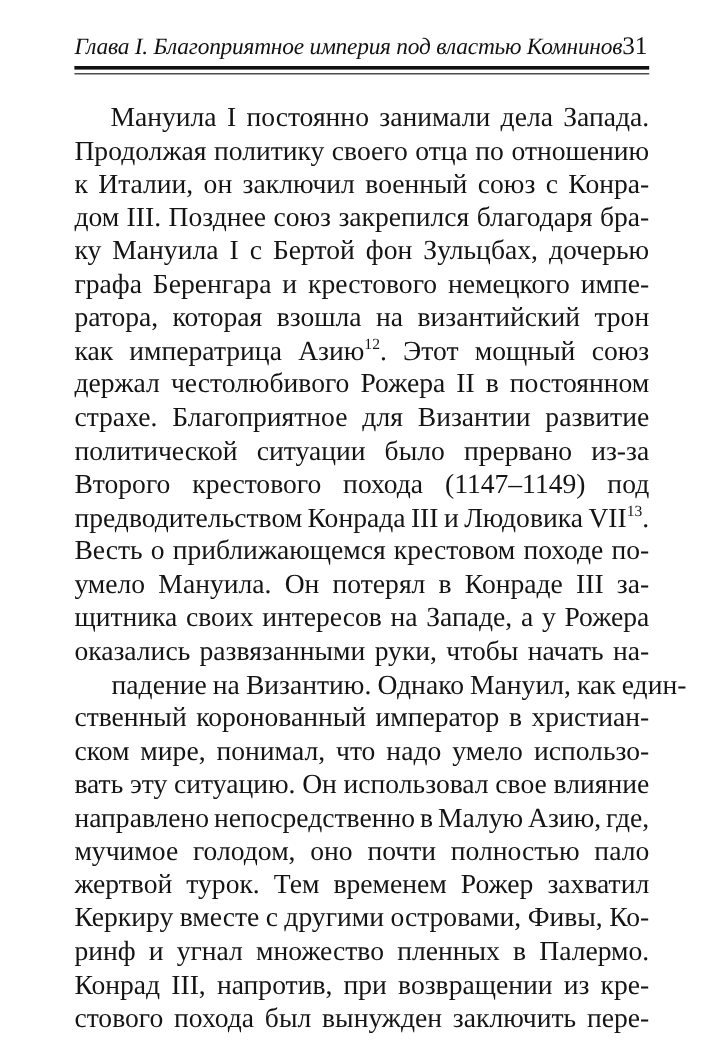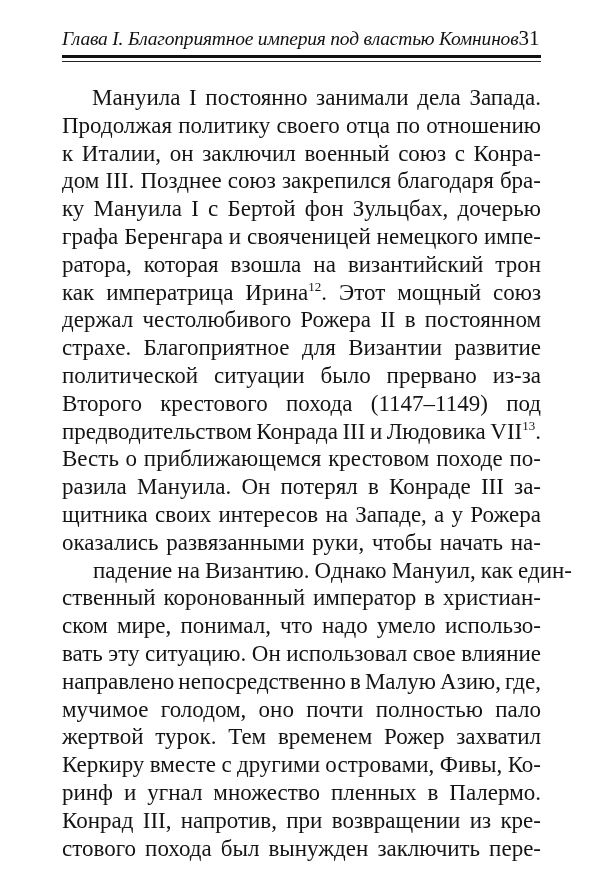--- a/index.html
+++ b/index.html
@@ -96,30 +96,30 @@
   </div>
   <div class="rule-thick"></div>
   <div class="rule-thin"></div>
 
   <div class="body-text" id="body-text">
       <span class="line indent" style="word-spacing: 0px; display: block;"><span>Мануила I постоянно занимали дела Запада.</span></span>
       <span class="line" style="word-spacing: 0px; display: block;"><span>Продолжая политику своего отца по отношению</span></span>
       <span class="line" style="word-spacing: 0px; display: block;"><span>к Италии, он заключил военный союз с Конра-</span></span>
       <span class="line" style="word-spacing: 0px; display: block;"><span>дом III. Позднее союз закрепился благодаря бра-</span></span>
       <span class="line" style="word-spacing: 0px; display: block;"><span>ку Мануила I с Бертой фон Зульцбах, дочерью</span></span>
-      <span class="line" style="word-spacing: 0px; display: block;"><span>графа Беренгара и свояченицей немецкого импе-</span></span>
+      <span class="line" style="word-spacing: 0px; display: block;"><span>графа Беренгара и крестового немецкого импе-</span></span>
       <span class="line" style="word-spacing: 0px; display: block;"><span>ратора, которая взошла на византийский трон</span></span>
-      <span class="line" style="word-spacing: 0px; display: block;"><span>как императрица Ирина</span><sup>12</sup><span>. Этот мощный союз</span></span>
+      <span class="line" style="word-spacing: 0px; display: block;"><span>как императрица Азию</span><sup>12</sup><span>. Этот мощный союз</span></span>
       <span class="line" style="word-spacing: 0px; display: block;"><span>держал честолюбивого Рожера II в постоянном</span></span>
       <span class="line" style="word-spacing: 0px; display: block;"><span>страхе. Благоприятное для Византии развитие</span></span>
       <span class="line" style="word-spacing: 0px; display: block;"><span>политической ситуации было прервано из-за</span></span>
       <span class="line" style="word-spacing: 0px; display: block;"><span>Второго крестового похода (1147–1149) под</span></span>
       <span class="line" style="word-spacing: -1.23px; display: block;"><span>предводительством Конрада III и Людовика VII</span><sup>13</sup><span>.</span></span>
       <span class="line" style="word-spacing: 0px; display: block;"><span>Весть о приближающемся крестовом походе по-</span></span>
-      <span class="line" style="word-spacing: 0px; display: block;"><span>разила Мануила. Он потерял в Конраде III за-</span></span>
+      <span class="line" style="word-spacing: 0px; display: block;"><span>умело Мануила. Он потерял в Конраде III за-</span></span>
       <span class="line" style="word-spacing: 0px; display: block;"><span>щитника своих интересов на Западе, а у Рожера</span></span>
       <span class="line" style="word-spacing: 0px; display: block;"><span>оказались развязанными руки, чтобы начать на-</span></span>
       <span class="line" style="word-spacing: -0.66px; display: block; margin-left: 31px;"><span>падение на Византию. Однако Мануил, как един-</span></span>
       <span class="line" style="word-spacing: 0px; display: block;"><span>ственный коронованный император в христиан-</span></span>
       <span class="line" style="word-spacing: 0px; display: block;"><span>ском мире, понимал, что надо умело использо-</span></span>
       <span class="line" style="word-spacing: -0.17px; display: block;"><span>вать эту ситуацию. Он использовал свое влияние</span></span>
       <span class="line" style="word-spacing: -1.67px; display: block;"><span>направлено непосредственно в Малую Азию, где,</span></span>
       <span class="line" style="word-spacing: 0px; display: block;"><span>мучимое голодом, оно почти полностью пало</span></span>
       <span class="line" style="word-spacing: 0px; display: block;"><span>жертвой турок. Тем временем Рожер захватил</span></span>
       <span class="line" style="word-spacing: -0.37px; display: block;"><span>Керкиру вместе с другими островами, Фивы, Ко-</span></span>

